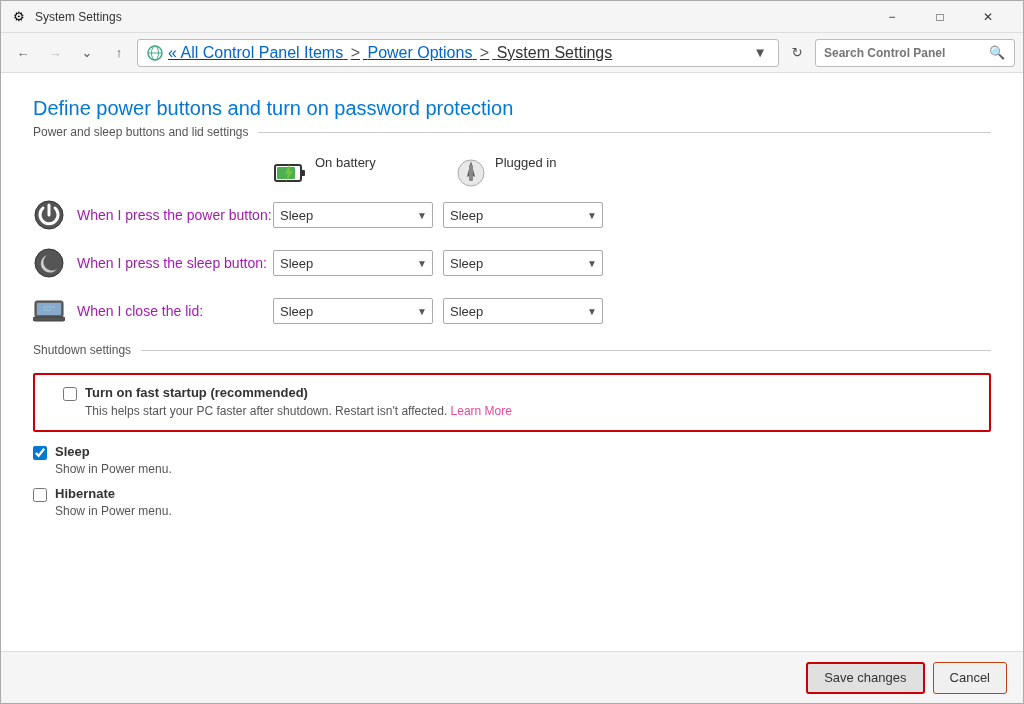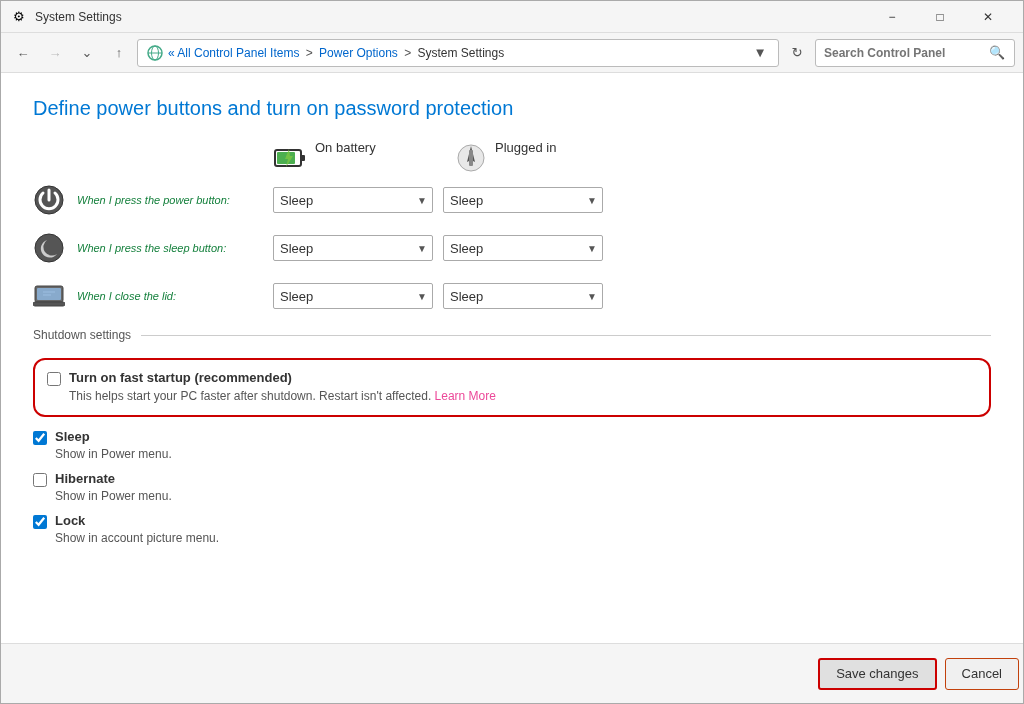--- a/index.html
+++ b/index.html
@@ -93,23 +93,24 @@
       align-items: center;
       padding: 0 8px;
       gap: 4px;
     }
     .address-bar-icon {
       width: 18px;
       height: 18px;
       flex-shrink: 0;
     }
     .breadcrumb-text {
-      font-size: 12px;
+      font-size: 16px;
       color: #333;
       flex: 1;
+      text-decoration: underline;
     }
     .breadcrumb-link {
       color: #0066cc;
       cursor: pointer;
     }
     .breadcrumb-sep {
       color: #555;
       margin: 0 3px;
     }
     .breadcrumb-current {
@@ -159,21 +160,21 @@
       flex: 1;
       overflow-y: auto;
       padding: 24px 32px;
       background: #fff;
     }
 
     .page-title {
       font-size: 20px;
       color: #0078d4;
       font-weight: 400;
-      margin-bottom: 20px;
+      margin-bottom: 5px;
     }
 
     .page-description {
       font-size: 13px;
       color: #333;
       line-height: 1.5;
       margin-bottom: 20px;
     }
 
     .section-header {
@@ -215,25 +216,24 @@
       align-items: center;
       margin-bottom: 16px;
     }
     .setting-icon {
       width: 32px;
       height: 32px;
       margin-right: 12px;
       flex-shrink: 0;
     }
     .setting-label {
-      font-size: 11px;
-      color: #15803d;
+      font-size: 14px;
+      color: #a21caf;
       width: 196px;
       flex-shrink: 0;
-      font-style: italic;
     }
     .setting-dropdowns {
       display: flex;
       gap: 10px;
     }
     .dropdown-wrapper {
       position: relative;
       width: 160px;
     }
     .dropdown-wrapper select {
@@ -257,22 +257,22 @@
       color: #555;
       font-size: 10px;
     }
 
     .shutdown-section {
       margin-top: 8px;
     }
 
     .fast-startup-box {
       border: 2px solid #cc0000;
-      border-radius: 12px;
-      padding: 10px 12px;
+      border-radius: 2px;
+      padding: 10px 28px;
       margin-bottom: 12px;
     }
     .checkbox-row {
       display: flex;
       align-items: flex-start;
       margin-bottom: 2px;
     }
     .checkbox-row input[type="checkbox"] {
       margin-top: 2px;
       margin-right: 8px;
@@ -307,27 +307,27 @@
     .shutdown-item .checkbox-row {
       margin-bottom: 2px;
     }
     .shutdown-item .sub-text {
       margin-left: 22px;
       font-size: 12px;
       color: #555;
     }
 
     .footer {
-      height: 60px;
+      height: 52px;
       background: #f5f5f5;
       border-top: 1px solid #ddd;
       display: flex;
       align-items: center;
       justify-content: flex-end;
-      padding: 0 4px;
+      padding: 0 16px;
       gap: 8px;
     }
     .footer-btn {
       height: 32px;
       padding: 0 16px;
       border: 1px solid #c2410c;
       background: #f0f0f0;
       border-radius: 3px;
       font-size: 13px;
       cursor: pointer;
@@ -382,20 +382,24 @@
     <div class="search-box">
       <input class="search-input" type="text" placeholder="Search Control Panel" style="">
       <span>🔍</span>
     </div>
   </div>
 
   <div class="content-area">
 
     <div class="page-title">Define power buttons and turn on password protection</div>
 
+    <div class="section-header">
+      <span class="section-title">Power and sleep buttons and lid settings</span>
+      <div class="section-line"></div>
+    </div>
 
     <div class="columns-header">
       <div class="col-header">
 
         <svg width="36" height="36" viewBox="0 0 36 36">
           <rect x="2" y="10" width="26" height="16" rx="2" fill="none" stroke="#333" stroke-width="2"></rect>
           <rect x="28" y="15" width="4" height="6" rx="1" fill="#333"></rect>
           <rect x="4" y="12" width="18" height="12" rx="1" fill="#4caf50"></rect>
 
           <polygon points="16,9 12,19 15,19 13,27 20,16 17,16" fill="#7dc742" opacity="0.8"></polygon>
@@ -534,27 +538,20 @@
     </div>
 
     <div class="shutdown-item">
       <div class="checkbox-row">
         <input type="checkbox" id="hibernate-opt" style="">
         <label class="checkbox-label bold" for="hibernate-opt">Hibernate</label>
       </div>
       <div class="sub-text">Show in Power menu.</div>
     </div>
 
-    <div class="shutdown-item">
-      <div class="checkbox-row">
-        <input type="checkbox" id="lock-opt" checked="" style="">
-        <label class="checkbox-label bold" for="lock-opt">Lock</label>
-      </div>
-      <div class="sub-text">Show in account picture menu.</div>
-    </div>
 
   </div>
 
   <div class="footer">
     <button class="footer-btn primary">Save changes</button>
     <button class="footer-btn">Cancel</button>
   </div>
 
 </div>
 

